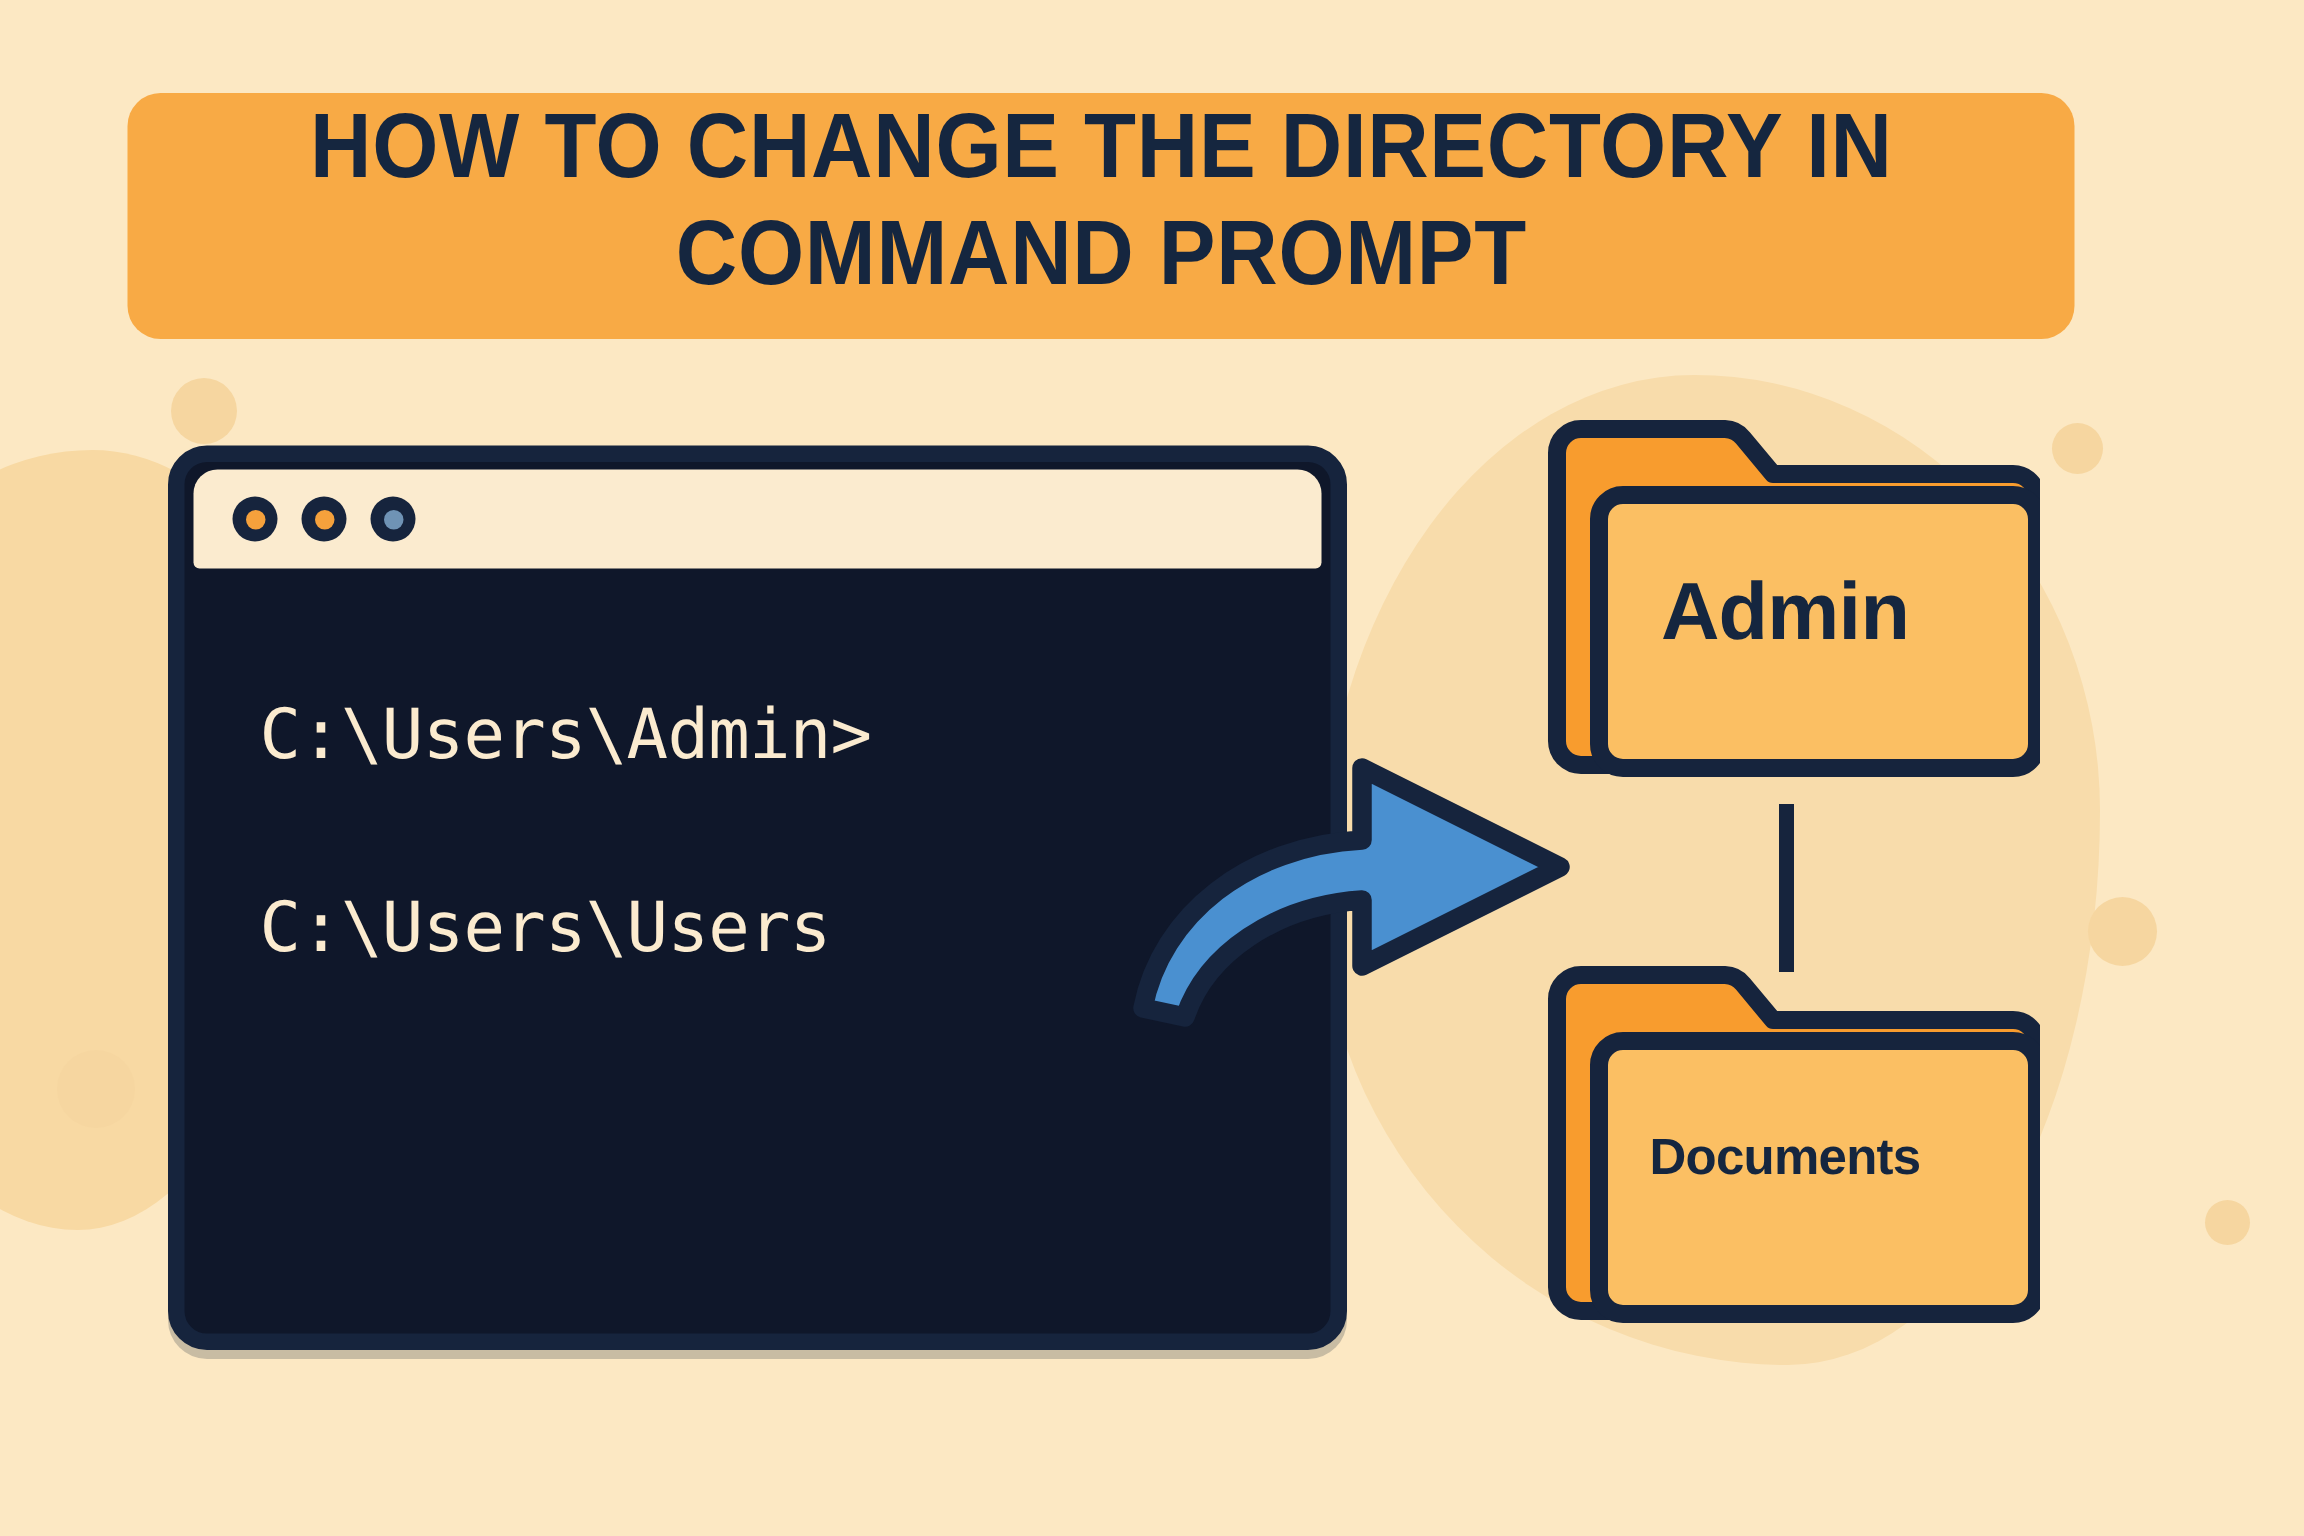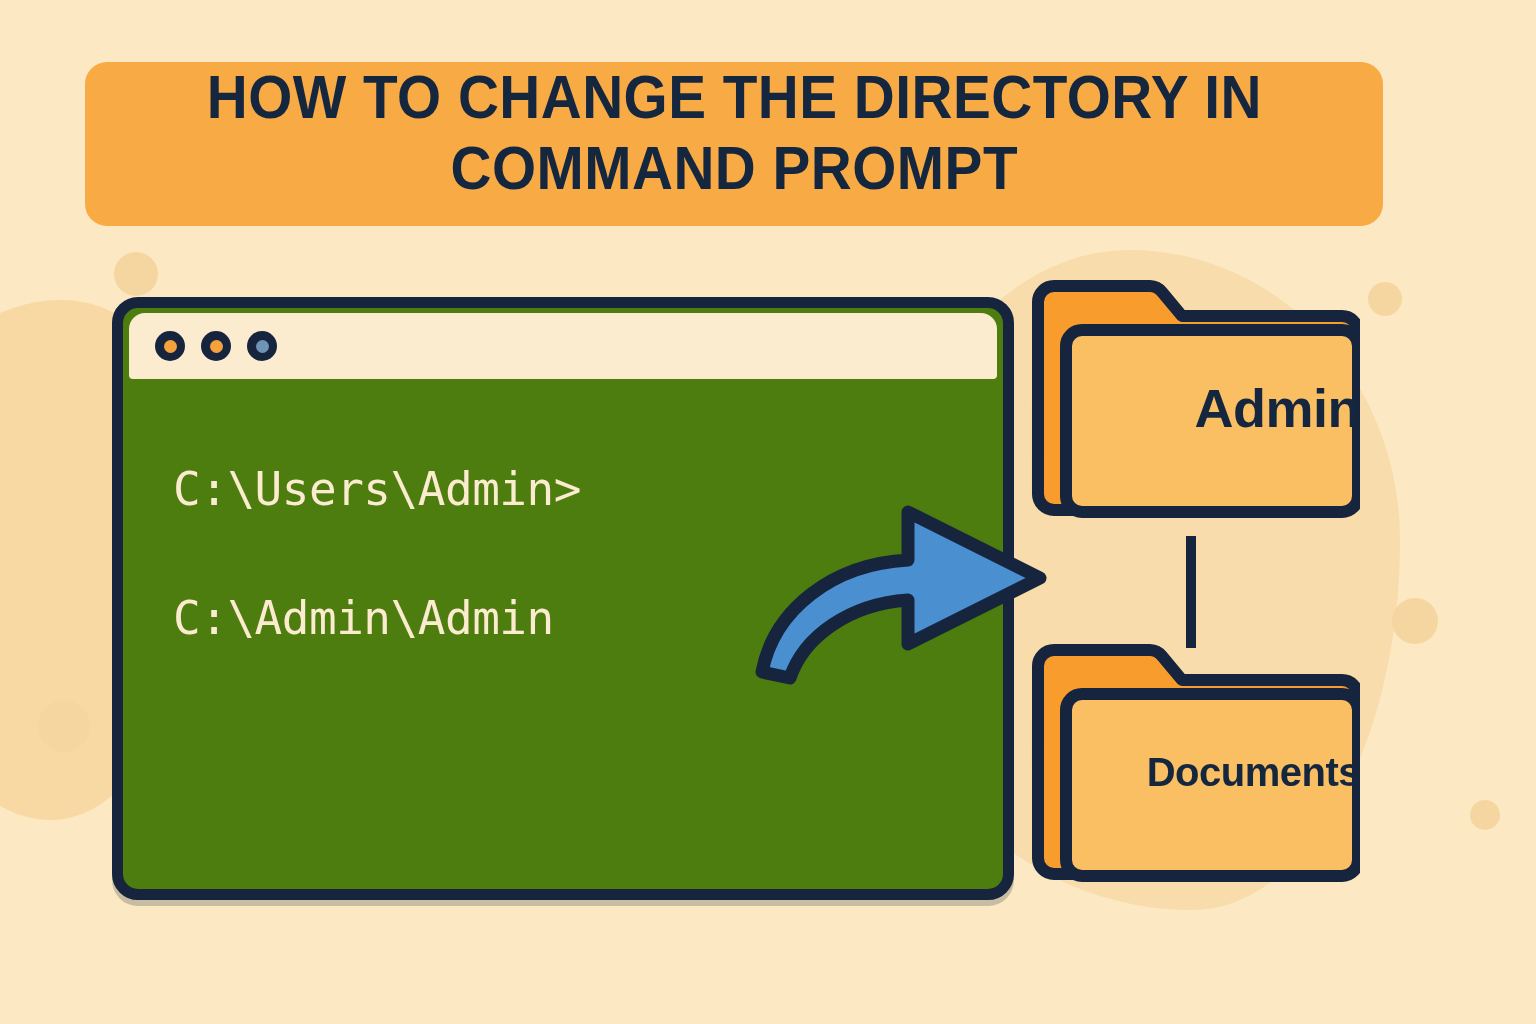--- a/index.html
+++ b/index.html
@@ -76,23 +76,23 @@
     transform: scaleX(0.93);
     text-transform: uppercase;
     padding: 0 26px;
   }
 
   
   .terminal {
     position: absolute;
     left: 112px;
     top: 297px;
-    width: 902px;
+    width: 786px;
     height: 603px;
-    background: #4d7c0f;
+    background: #0f172a;
     border: 11px solid #16243D;
     border-radius: 26px;
     box-sizing: border-box;
     box-shadow: 0 6px 0 rgba(17,30,50,0.22);
     overflow: hidden;
   }
   .titlebar {
     position: absolute;
     left: 6px;
     top: 5px;
@@ -162,29 +162,29 @@
   .folder.documents { left: 1020px; top: 632px; }
 
   .folder svg { display: block; width: 100%; height: 100%; }
 
   .folder-label {
     position: absolute;
     left: 0;
     right: 0;
     top: 52%;
     transform: translateY(-50%);
-    text-align: right;
+    text-align: center;
     color: #15263F;
     font-family: "Liberation Sans", sans-serif;
     font-weight: bold;
     font-size: 54px;
     letter-spacing: -0.5px;
     pointer-events: none;
   }
-  .folder.documents .folder-label { font-size: 40px; }
+  .folder.documents .folder-label { font-size: 34px; }
 
   .connector {
     position: absolute;
     left: 1186px;
     top: 536px;
     width: 10px;
     height: 112px;
     background: #16243D;
   }
 </style>
@@ -220,21 +220,21 @@
           <i></i>
         </span>
       <span class="tb-dot d3">
           <i></i>
         </span>
     </div>
 
     <div class="term-body">
       <div class="term-line">C:\Users\Admin&gt;</div>
       <div class="term-gap"></div>
-      <div class="term-line">C:\Admin\Admin</div>
+      <div class="term-line">C:\Users\Users</div>
     </div>
   </div>
 
   <div class="arrow-wrap">
     <svg viewBox="0 0 340 240" xmlns="http://www.w3.org/2000/svg">
       <path d="M 22 212
                C 34 150, 92 104, 168 100
                L 168 52
                L 300 118
                L 168 184

